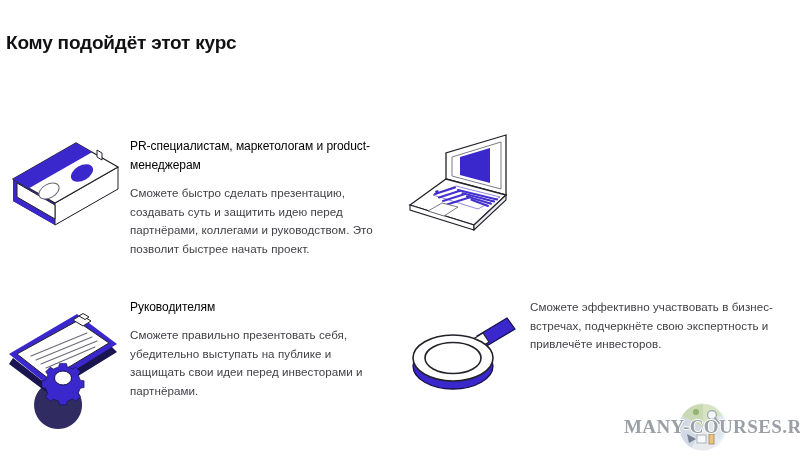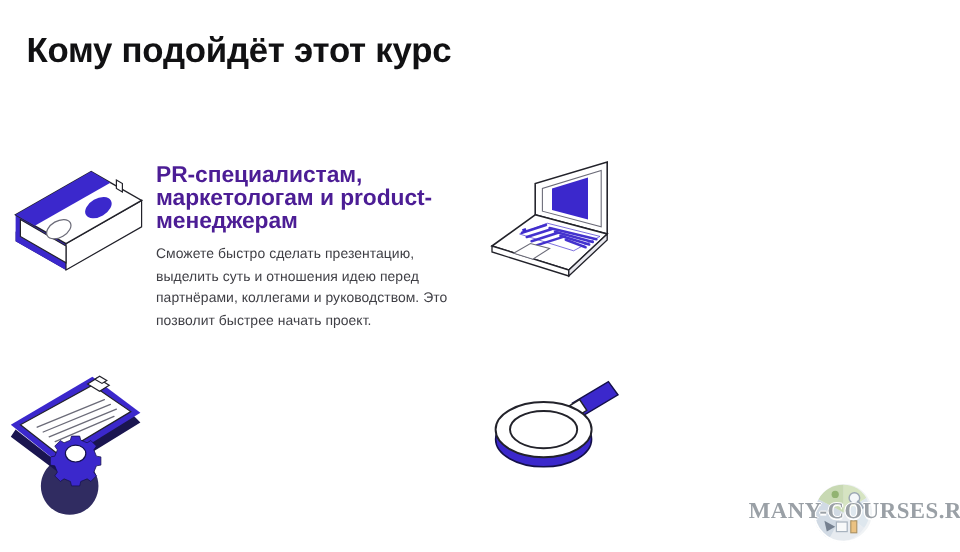--- a/index.html
+++ b/index.html
@@ -12,24 +12,24 @@
     height: 460px;
     position: relative;
     overflow: hidden;
     font-family: "Liberation Sans", sans-serif;
     -webkit-font-smoothing: antialiased;
   }
 
   
   .page-title {
     position: absolute;
-    left: 22px;
+    left: 6px;
     top: 23px;
     width: 360px;
-    font-size: 29px;
+    font-size: 19px;
     line-height: 40px;
     font-weight: bold;
     color: #111113;
     letter-spacing: -0.2px;
   }
 
   
   .cards {
     position: absolute;
     left: 0;
@@ -53,24 +53,24 @@
     align-items: flex-start;
     justify-content: center;
     padding-top: 8px;
     box-sizing: border-box;
   }
   .card-body {
     padding-top: 12px;
     width: 250px;
   }
   .card-title {
-    font-size: 19px;
+    font-size: 12px;
     line-height: 19px;
-    font-weight: bold;
-    color: #4c1d95;
+    font-weight: normal;
+    color: #000000;
     margin: 0 0 9px 0;
     letter-spacing: -0.05px;
   }
   .card-text {
     font-size: 11.6px;
     line-height: 18.5px;
     color: #3f3f45;
     margin: 0;
     letter-spacing: 0.05px;
   }
@@ -145,21 +145,21 @@
 
         <ellipse cx="77" cy="34" rx="12" ry="7.5" fill="#3b28cc" transform="rotate(-30 77 34)"></ellipse>
 
         <ellipse cx="44" cy="52" rx="11" ry="6.8" fill="#ffffff" stroke="#6b6b78" stroke-width="1" transform="rotate(-30 44 52)"></ellipse>
 
         <path d="M92 11 L97 14 L97 21 L92 18 Z" fill="#ffffff" stroke="#22222a" stroke-width="1"></path>
       </svg>
     </div>
     <div class="card-body">
       <h3 class="card-title">PR-специалистам, маркетологам и product-менеджерам</h3>
-      <p class="card-text">Сможете быстро сделать презентацию, выделить суть и отношения идею перед партнёрами, коллегами и руководством. Это позволит быстрее начать проект.</p>
+      <p class="card-text">Сможете быстро сделать презентацию, создавать суть и защитить идею перед партнёрами, коллегами и руководством. Это позволит быстрее начать проект.</p>
     </div>
   </div>
 
   <div class="card card--laptop">
     <div class="card-icon">
       <svg width="126" height="104" viewBox="0 0 126 104" aria-hidden="true">
 
         <path d="M44 46 L44 20 L104 2 L104 62 Z" fill="#ffffff" stroke="#22222a" stroke-width="1.3"></path>
 
         <path d="M50 43 L50 24 L99 9 L99 56 Z" fill="#ffffff" stroke="#6b6b78" stroke-width="0.9"></path>
@@ -230,38 +230,43 @@
               L 15.5 31.5 L 7 35 L 5.5 41 L -5.5 41
               L -7 35 L -15.5 31.5 L -20.5 35 L -28 27.5
               L -24.5 22.5 L -28 14 L -34 13 L -34 2
               L -28 1 L -24.5 -7.5 L -28 -12.5 L -20.5 -20
               L -15.5 -17 L -7 -20.5 Z" transform="scale(0.62) translate(0,-4)"></path>
           </g>
           <ellipse cx="0" cy="-4" rx="8.5" ry="7" fill="#ffffff" stroke="#14104a" stroke-width="1"></ellipse>
         </g>
       </svg>
     </div>
+    <div class="card-body">
+      <h3 class="card-title">Руководителям</h3>
+      <p class="card-text">Сможете правильно презентовать себя, убедительно выступать на публике и защищать свои идеи перед инвесторами и партнёрами.</p>
+    </div>
   </div>
 
   <div class="card card--glass">
     <div class="card-icon">
       <svg width="124" height="96" viewBox="0 0 124 96" aria-hidden="true">
 
         <path d="M74 28 L104 10 L112 21 L82 39 Z" fill="#3b28cc" stroke="#14104a" stroke-width="1.2"></path>
 
         <path d="M62 36 L80 25 L86 34 L68 45 Z" fill="#ffffff" stroke="#22222a" stroke-width="1.2"></path>
 
         <ellipse cx="50" cy="58" rx="40" ry="23" fill="#3b28cc" stroke="#14104a" stroke-width="1.3"></ellipse>
 
         <ellipse cx="50" cy="50" rx="40" ry="23" fill="#ffffff" stroke="#22222a" stroke-width="1.6"></ellipse>
 
         <ellipse cx="50" cy="50" rx="28" ry="15.5" fill="#ffffff" stroke="#22222a" stroke-width="1.6"></ellipse>
       </svg>
     </div>
     <div class="card-body">
+      <p class="card-text">Сможете эффективно участвовать в бизнес-встречах, подчеркнёте свою экспертность и привлечёте инвесторов.</p>
     </div>
   </div>
 
 </div>
 
 <div class="watermark">
   <div class="wm-logo">
     <svg width="54" height="54" viewBox="0 0 54 54" aria-hidden="true">
       <circle cx="27" cy="27" r="25" fill="#eef1f4"></circle>
       <path d="M27 4 A23 23 0 0 1 46 15 L27 27 Z" fill="#cfe0b8"></path>

